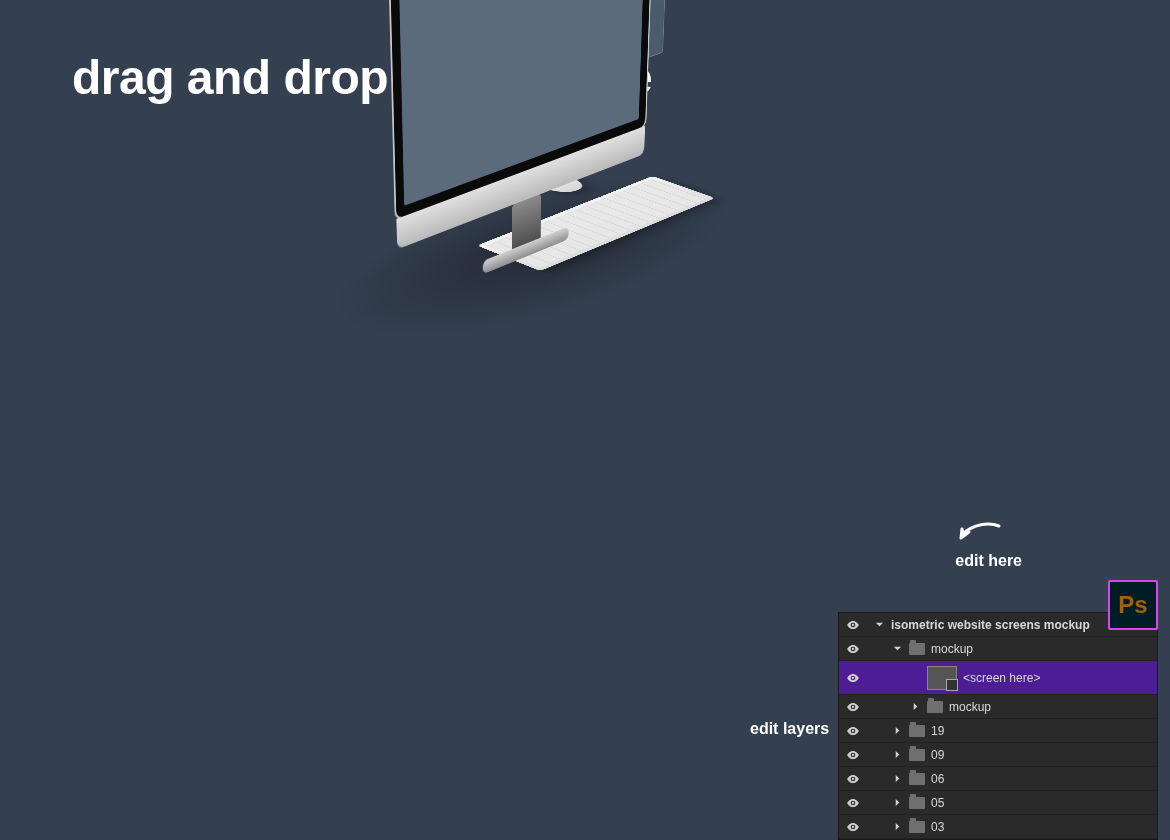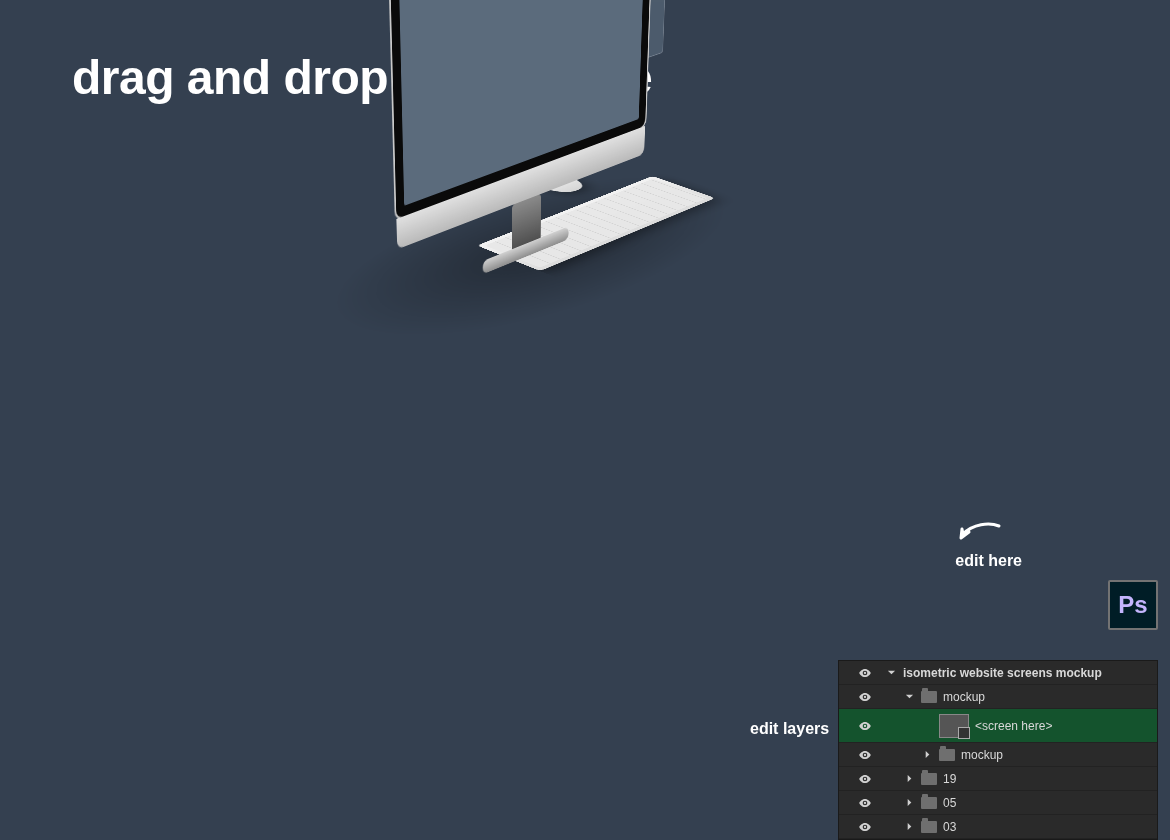--- a/index.html
+++ b/index.html
@@ -144,46 +144,46 @@
   .annot.image-here .arrow{display:block;margin:0 auto 6px;}
   .annot.edit-layers{ left:750px; top:720px; display:flex;gap:12px;}
   .arrow svg{display:block;}
 
   
   .ps-badge{
     position:absolute;
     right:12px; top:580px;
     width:50px;height:50px;
     background:#001d26;
-    border:2px solid #737373;
+    border:2px solid #d946ef;
     display:flex;align-items:center;justify-content:center;
-    font-weight:700;font-size:24px;color:#c4b5fd;
+    font-weight:700;font-size:24px;color:#a16207;
     border-radius:2px;
     z-index:5;
   }
 
   
   .layers-panel{
     position:absolute;
     right:12px; bottom:0;
     width:320px;
     background:#2a2a2a;
     color:#d0d0d0;
     font-size:12px;
     border:1px solid #1a1a1a;
     z-index:4;
   }
   .layer-row{
     display:flex;align-items:center;
     height:24px;
     border-bottom:1px solid #222;
-    padding:0 18px;
+    padding:0 6px;
     gap:6px;
   }
-  .layer-row.selected{ background:#14532d; }
+  .layer-row.selected{ background:#4c1d95; }
   .layer-row.smart{ height:34px; }
   .eye{ width:16px;display:flex;justify-content:center;color:#d0d0d0;}
   .indent0{width:0}.indent1{width:18px}.indent2{width:36px}
   .chev{ width:12px;color:#d0d0d0; display:flex;justify-content:center;}
   .chev svg{width:9px;height:9px;}
   .folder-icon{width:16px;height:12px;display:inline-block;background:#6f6f6f;border-radius:1px;position:relative;}
   .folder-icon::before{content:"";position:absolute;top:-3px;left:1px;width:6px;height:3px;background:#6f6f6f;border-radius:1px 1px 0 0;}
   .smart-thumb{
     width:30px;height:24px;background:#555;border:1px solid #888;position:relative;
   }
@@ -315,20 +315,50 @@
           <path d="M12 5c-5 0-9 4.5-10 7 1 2.5 5 7 10 7s9-4.5 10-7c-1-2.5-5-7-10-7zm0 11a4 4 0 110-8 4 4 0 010 8zm0-6a2 2 0 100 4 2 2 0 000-4z"></path>
         </svg>
       </span>
       <span class="indent1"></span>
       <span class="chev">
         <svg viewBox="0 0 10 10" fill="currentColor">
           <path d="M3 1l4 4-4 4z"></path>
         </svg>
       </span>
       <span class="folder-icon"></span>
+      <span class="layer-label">09</span>
+    </div>
+    <div class="layer-row">
+      <span class="eye">
+        <svg viewBox="0 0 24 24" fill="currentColor">
+          <path d="M12 5c-5 0-9 4.5-10 7 1 2.5 5 7 10 7s9-4.5 10-7c-1-2.5-5-7-10-7zm0 11a4 4 0 110-8 4 4 0 010 8zm0-6a2 2 0 100 4 2 2 0 000-4z"></path>
+        </svg>
+      </span>
+      <span class="indent1"></span>
+      <span class="chev">
+        <svg viewBox="0 0 10 10" fill="currentColor">
+          <path d="M3 1l4 4-4 4z"></path>
+        </svg>
+      </span>
+      <span class="folder-icon"></span>
+      <span class="layer-label">06</span>
+    </div>
+    <div class="layer-row">
+      <span class="eye">
+        <svg viewBox="0 0 24 24" fill="currentColor">
+          <path d="M12 5c-5 0-9 4.5-10 7 1 2.5 5 7 10 7s9-4.5 10-7c-1-2.5-5-7-10-7zm0 11a4 4 0 110-8 4 4 0 010 8zm0-6a2 2 0 100 4 2 2 0 000-4z"></path>
+        </svg>
+      </span>
+      <span class="indent1"></span>
+      <span class="chev">
+        <svg viewBox="0 0 10 10" fill="currentColor">
+          <path d="M3 1l4 4-4 4z"></path>
+        </svg>
+      </span>
+      <span class="folder-icon"></span>
       <span class="layer-label">05</span>
     </div>
     <div class="layer-row">
       <span class="eye">
         <svg viewBox="0 0 24 24" fill="currentColor">
           <path d="M12 5c-5 0-9 4.5-10 7 1 2.5 5 7 10 7s9-4.5 10-7c-1-2.5-5-7-10-7zm0 11a4 4 0 110-8 4 4 0 010 8zm0-6a2 2 0 100 4 2 2 0 000-4z"></path>
         </svg>
       </span>
       <span class="indent1"></span>
       <span class="chev">

